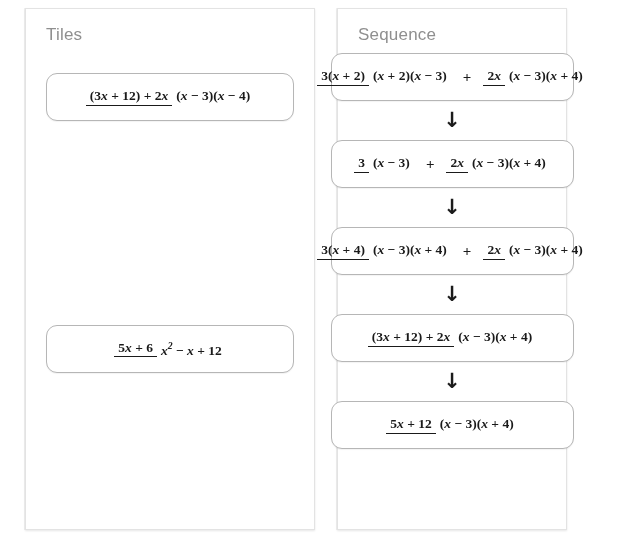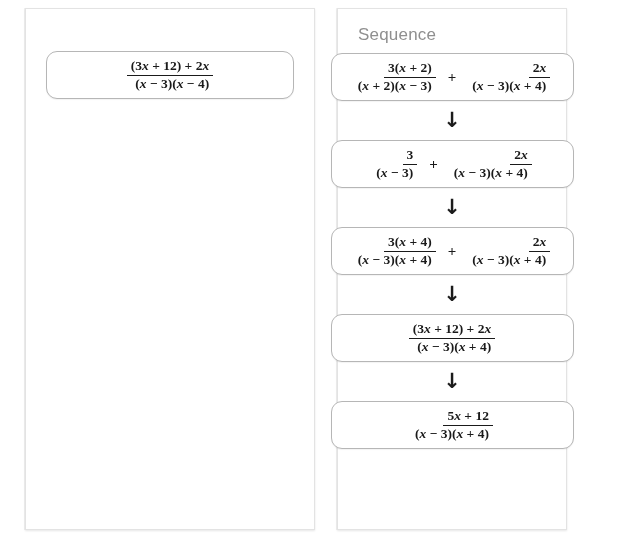--- a/index.html
+++ b/index.html
@@ -97,22 +97,21 @@
   .expr {
     display: flex;
     align-items: center;
     justify-content: center;
     gap: 12px;
     font-family: "Liberation Serif", serif;
     color: #1a1a1a;
   }
   .frac {
     display: inline-flex;
-    flex-direction: column;
-    align-items: flex-end;
+    align-items: flex-start;
     font-size: 13.5px;
     line-height: 1.22;
   }
   .frac .num,
   .frac .den {
     padding: 0 4px;
     white-space: nowrap;
     font-weight: bold;
   }
   .frac .num { border-bottom: 1.3px solid #1a1a1a; }
@@ -124,32 +123,41 @@
   }
   .v { font-style: italic; }
   .sup { font-size: 0.72em; vertical-align: super; font-style: italic; }
 </style>
 </head>
 <body>
 
 <div class="board">
 
   <div class="panel panel-tiles">
+    <div class="panel-title">Tiles</div>
 
     <div class="tiles-area">
 
       <div class="tile tile-slot-0">
         <span class="expr">
           <span class="frac">
             <span class="num">(3<span class="v">x</span> + 12) + 2<span class="v">x</span></span>
             <span class="den">(<span class="v">x</span> − 3)(<span class="v">x</span> − 4)</span>
           </span>
         </span>
       </div>
 
+      <div class="tile tile-slot-1">
+        <span class="expr">
+          <span class="frac">
+            <span class="num">5<span class="v">x</span> + 6</span>
+            <span class="den"><span class="v">x</span><span class="sup">2</span> − <span class="v">x</span> + 12</span>
+          </span>
+        </span>
+      </div>
 
     </div>
   </div>
 
   <div class="panel panel-sequence">
     <div class="panel-title">Sequence</div>
 
     <div class="seq-list">
 
       <div class="tile">

